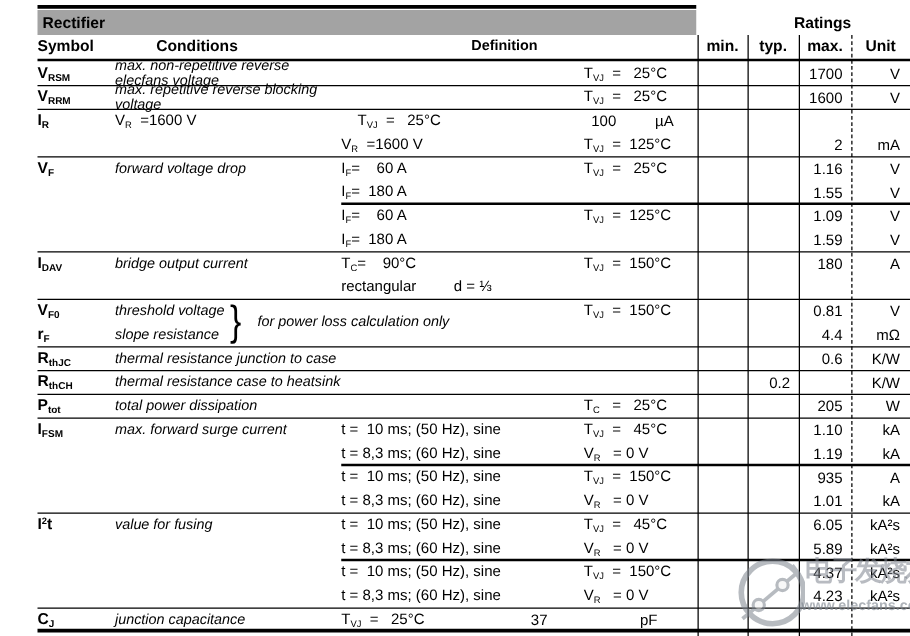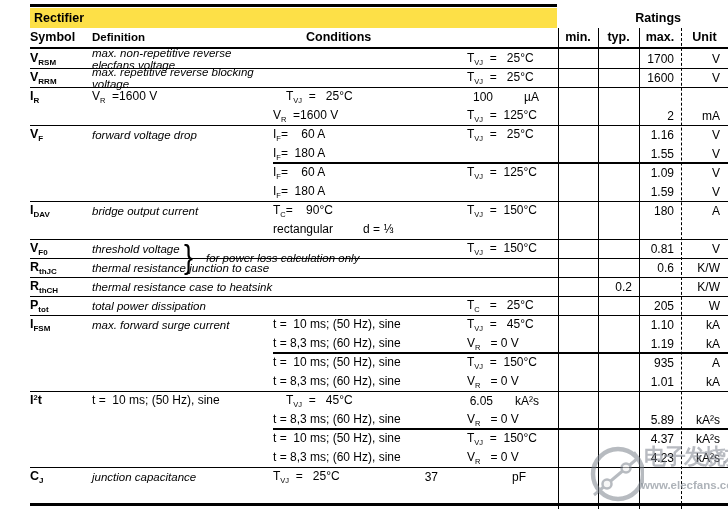--- a/index.html
+++ b/index.html
@@ -1,19 +1,19 @@
 <!DOCTYPE html>
 <html><head>
 <meta charset="utf-8">
 <style>
   html,body{margin:0;padding:0;}
   .page{position:relative;width:728px;height:509px;background:#fff;overflow:hidden;
         font-family:"Liberation Sans","DejaVu Sans",sans-serif;font-size:12px;color:#000;}
   .topline{position:absolute;left:30px;top:4px;width:527px;height:3px;background:#000;}
-  .band{position:absolute;left:30px;top:8px;width:527px;height:20px;background:#fde047;
+  .band{position:absolute;left:30px;top:8px;width:527px;height:20px;background:#a3a3a3;
         display:flex;align-items:center;padding-left:4px;box-sizing:border-box;
         font-weight:bold;font-size:12.5px;}
   .ratings{position:absolute;left:558px;top:8px;width:123px;height:20px;text-align:right;
         line-height:20px;font-weight:bold;font-size:12.5px;}
   .vline{position:absolute;top:28px;bottom:0;width:1px;background:#000;}
   .v1{left:558px;} .v2{left:598px;} .v3{left:639px;}
   .vdash{position:absolute;top:28px;bottom:0;width:0;border-left:1px dashed #000;left:681px;}
   .hdr{position:absolute;left:30px;top:28px;width:698px;height:19px;display:flex;
         font-weight:bold;font-size:12.5px;border-bottom:2.5px solid #000;}
   .hdr .c{line-height:19px;}
@@ -53,22 +53,22 @@
 
 <div class="page">
   <div class="topline"></div>
   <div class="band">
     <span>Rectifier</span>
   </div>
   <div class="ratings">Ratings</div>
 
   <div class="hdr">
     <div class="c sym">Symbol</div>
+    <div class="c condh">Conditions</div>
     <div class="c defc" style="font-style:normal;">Definition</div>
-    <div class="c condh">Conditions</div>
     <div class="c minc">min.</div>
     <div class="c typc">typ.</div>
     <div class="c maxc">max.</div>
     <div class="c unitc">Unit</div>
   </div>
 
   <div class="body">
 
     <div class="r">
         <div class="c sym"><span>V</span><sub>RSM</sub></div>
@@ -183,20 +183,30 @@
       <div class="r sepf">
           <div class="c sym"><span>V</span><sub>F0</sub></div>
           <div class="c defc">threshold voltage</div>
           <div class="c c1"><span></span><sub></sub><span></span></div>
           <div class="c c2"><span>T</span><sub>VJ</sub><span>  =  150°C</span></div>
           <div class="c minc"></div>
           <div class="c typc"></div>
           <div class="c maxc">0.81</div>
           <div class="c unitc">V</div>
         </div>
+      <div class="r">
+          <div class="c sym"><span>r</span><sub>F</sub></div>
+          <div class="c defc">slope resistance</div>
+          <div class="c c1"><span></span><sub></sub><span></span></div>
+          <div class="c c2"><span></span><sub></sub><span></span></div>
+          <div class="c minc"></div>
+          <div class="c typc"></div>
+          <div class="c maxc">4.4</div>
+          <div class="c unitc">mΩ</div>
+        </div>
       <div class="brace">}</div>
       <div class="vf0note">for power loss calculation only</div>
     </div>
 
     <div class="r sepf">
         <div class="c sym"><span>R</span><sub>thJC</sub></div>
         <div class="c defc">thermal resistance junction to case</div>
         <div class="c c1"><span></span><sub></sub><span></span></div>
         <div class="c c2"><span></span><sub></sub><span></span></div>
         <div class="c minc"></div>
@@ -266,20 +276,21 @@
         <div class="c c1"><span>t = 8,3 ms; (60 Hz), sine</span><sub></sub><span></span></div>
         <div class="c c2"><span>V</span><sub>R</sub><span>   = 0 V</span></div>
         <div class="c minc"></div>
         <div class="c typc"></div>
         <div class="c maxc">1.01</div>
         <div class="c unitc">kA</div>
       </div>
 
     <div class="r sepf">
         <div class="c sym"><span>I</span><sup>2</sup><span>t</span><sub></sub></div>
+        <div class="c defc">value for fusing</div>
         <div class="c c1"><span>t =  10 ms; (50 Hz), sine</span><sub></sub><span></span></div>
         <div class="c c2"><span>T</span><sub>VJ</sub><span>  =   45°C</span></div>
         <div class="c minc"></div>
         <div class="c typc"></div>
         <div class="c maxc">6.05</div>
         <div class="c unitc">kA²s</div>
       </div>
 
     <div class="r">
         <div class="c sym"><span></span><sub></sub></div>

